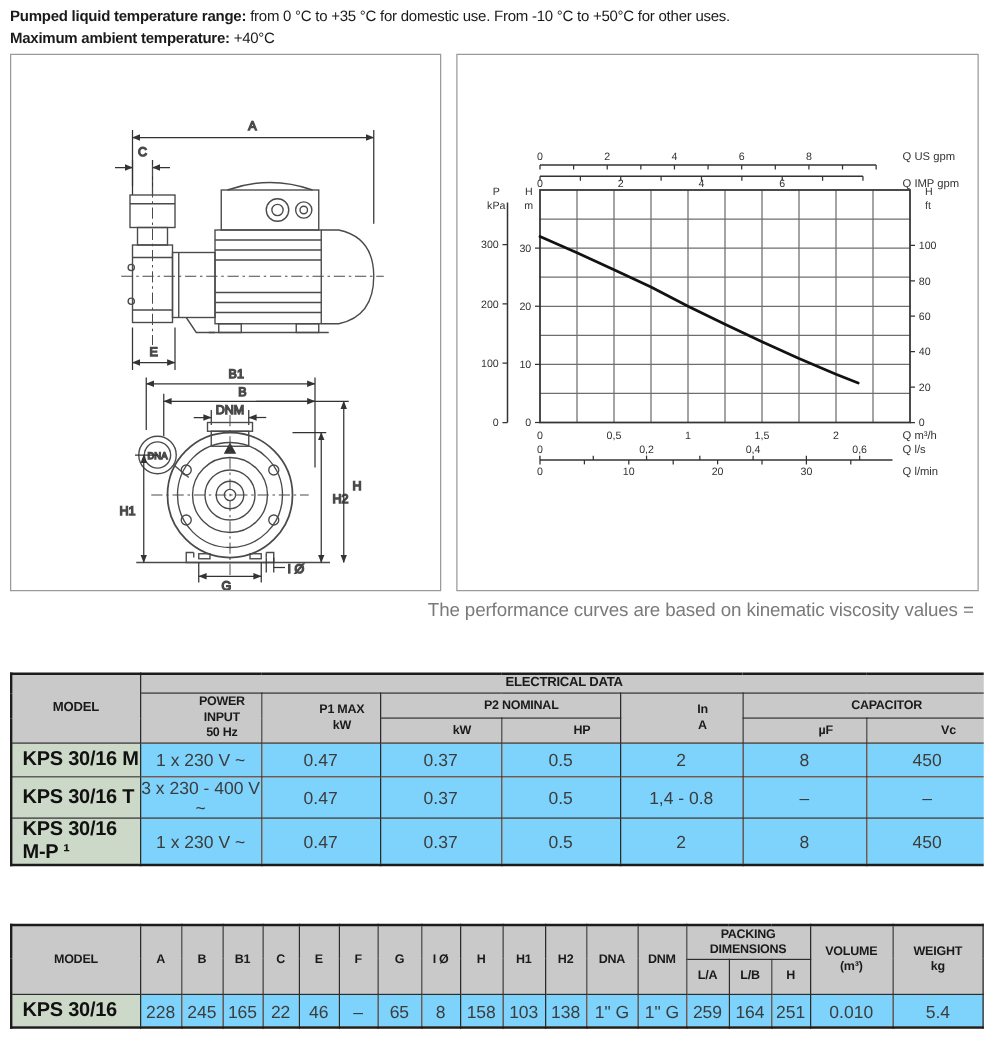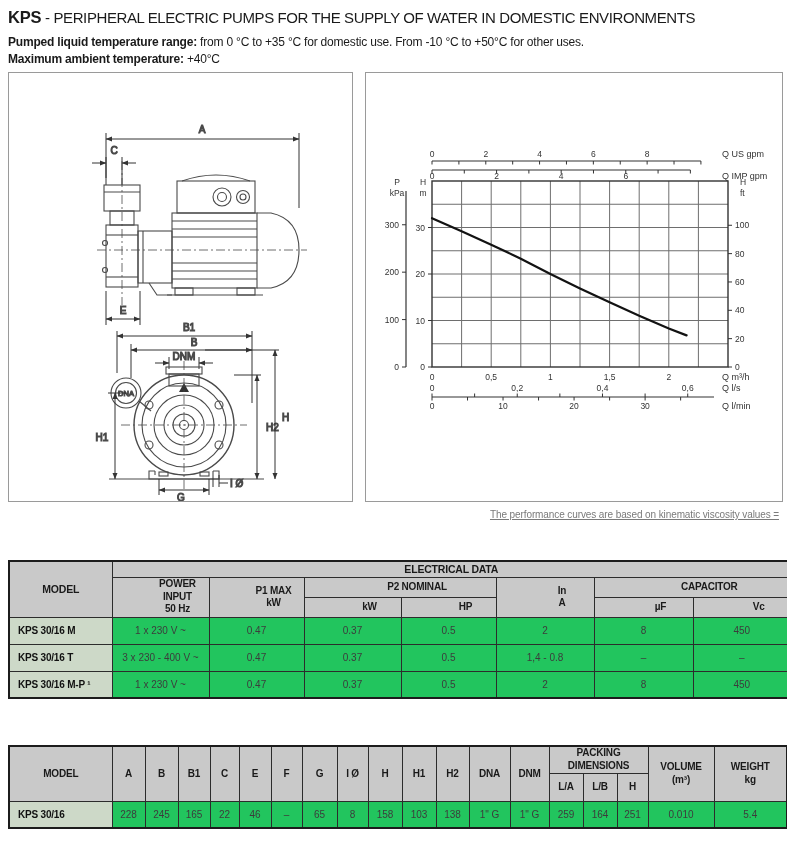--- a/index.html
+++ b/index.html
@@ -19,47 +19,43 @@
   .infoline b { font-weight: 700; }
 
   
   .panels { display: flex; gap: 12px; margin-top: 6px; }
   .panel { border: 1px solid #9a9a9a; background: #fff; }
   .panel.left  { flex: 0 0 345px; height: 430px; }
   .panel.right { flex: 1; height: 430px; }
   svg { display:block; font-family: inherit; }
 
   
-  .chart-note { margin-top: 6px; text-align: right; font-size: 10px; color: #7a7a7a; line-height: 1.32; letter-spacing: -0.1px; text-decoration: underline; }
+  .chart-note { margin-top: 6px; text-align: right; font-size: 15px; color: #7a7a7a; line-height: 1.32; letter-spacing: -0.1px; }
 
   
   table { border-collapse: collapse; table-layout: fixed; width: 100%; }
   .dtable { border: 2px solid #1c1c1c; }
   .dtable th, .dtable td { border: 1px solid #2c2c2c; text-align: center; vertical-align: middle; overflow: hidden; }
   .dtable th { background: #c9c9c9; font-size: 10px; font-weight: 700; letter-spacing: -0.2px; line-height: 1.25; }
-  .dtable td { font-size: 10px; color: #3c3c3c; background: #22c55e; }
-  .dtable td.model { background: #cdd9c8; color: #111; font-weight: 700; font-size: 10px; text-align: left; padding-left: 8px; letter-spacing: -0.2px; }
+  .dtable td { font-size: 14px; color: #3c3c3c; background: #7dd3fc; }
+  .dtable td.model { background: #cdd9c8; color: #111; font-weight: 700; font-size: 16px; text-align: left; padding-left: 8px; letter-spacing: -0.2px; }
   .elec { margin-top: 39px; }
   .elec tr.banner th { height: 16px; font-size: 10.5px; }
   .elec tr.sub th { height: 20px; padding-left: 34px; }
   .elec tr.data td { height: 27px; }
   .dims { margin-top: 46px; }
   .dims tr.h1 th { height: 27px; }
   .dims tr.h2 th { height: 28px; }
   .dims tr.data td { height: 27px; }
 </style>
 </head>
 <body>
 
 <div class="page">
 
-  <div class="title">
-    <span class="brand">KPS</span>
-    <span>- PERIPHERAL ELECTRIC PUMPS FOR THE SUPPLY OF WATER IN DOMESTIC ENVIRONMENTS</span>
-  </div>
   <div class="infoline">
     <b>Pumped liquid temperature range:</b>
     <span>from 0 °C to +35 °C for domestic use. From -10 °C to +50°C for other uses.</span>
   </div>
   <div class="infoline">
     <b>Maximum ambient temperature:</b>
     <span>+40°C</span>
   </div>
 
   <div class="panels">

